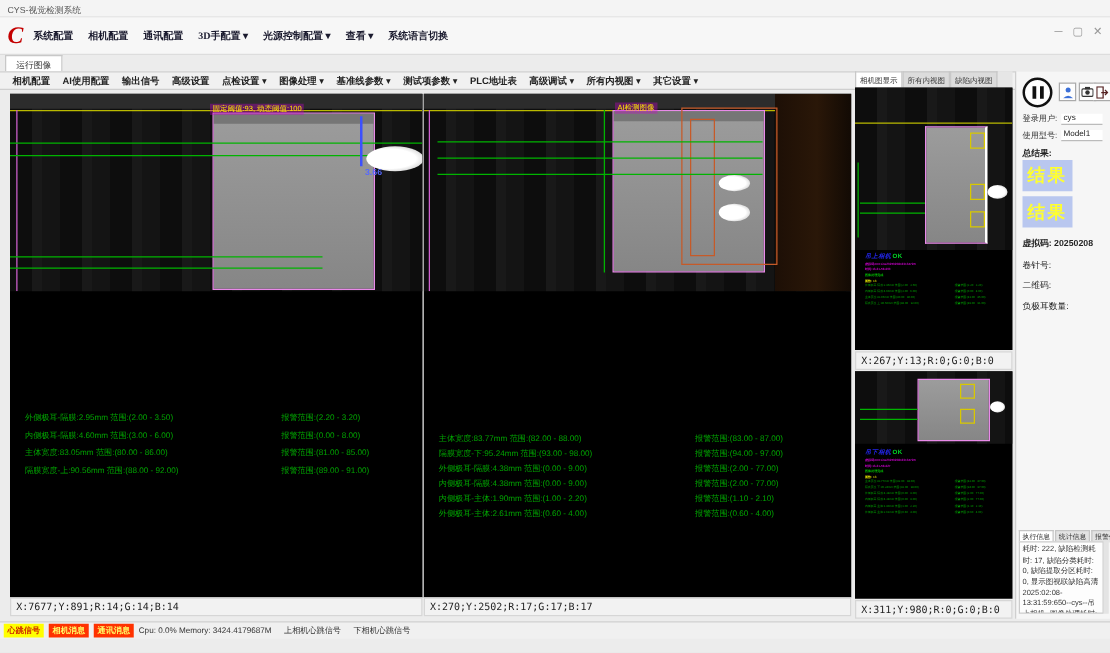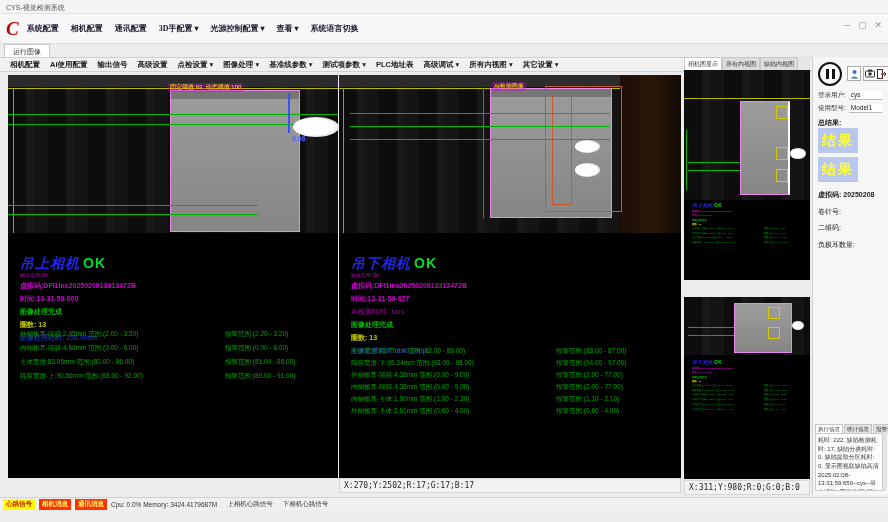--- a/index.html
+++ b/index.html
@@ -127,78 +127,60 @@
       </div>
       <div class="gline" style="left:0;top:39px;width:330px;"></div>
       <div class="gline" style="left:0;top:49px;width:330px;"></div>
       <div class="gline" style="left:0;top:130px;width:250px;"></div>
       <div class="gline" style="left:0;top:139px;width:250px;"></div>
       <div class="bvline" style="left:280px;top:18px;height:40px;"></div>
       <div class="blob" style="left:285px;top:42px;width:46px;height:20px;"></div>
       <div class="ovl-label" style="left:160px;top:8px;">固定阈值:93, 动态阈值:100</div>
       <div class="blabel" style="left:284px;top:60px;">3.66</div>
     </div>
-    <div class="ptext" style="top:180px;">
-      <div class="pt-title"><span>吊上相机</span><span class="pt-ok">OK</span></div>
-      <div class="pt-sub">输出信号:OK</div>
-      <div class="ln c-m">虚拟码:DFI1ins2025020813313472B</div>
-      <div class="ln c-m">时间:13-31-59-600</div>
-      <div class="ln c-g">图像处理完成</div>
-      <div class="ln c-y">圈数: 13</div>
-      <div class="ln c-bd">图像处理耗时: 258.00ms</div>
-    </div>
     <div class="meas" style="top:255px;">
       <div class="meas-row">
           <span class="meas-val">外侧极耳-隔膜:2.95mm 范围:(2.00 - 3.50)</span>
           <span class="meas-alarm">报警范围:(2.20 - 3.20)</span>
         </div>
       <div class="meas-row">
           <span class="meas-val">内侧极耳-隔膜:4.60mm 范围:(3.00 - 6.00)</span>
           <span class="meas-alarm">报警范围:(0.00 - 8.00)</span>
         </div>
       <div class="meas-row">
           <span class="meas-val">主体宽度:83.05mm 范围:(80.00 - 86.00)</span>
           <span class="meas-alarm">报警范围:(81.00 - 85.00)</span>
         </div>
       <div class="meas-row">
           <span class="meas-val">隔膜宽度-上:90.56mm 范围:(88.00 - 92.00)</span>
           <span class="meas-alarm">报警范围:(89.00 - 91.00)</span>
         </div>
     </div>
   </div>
+  <div class="coordbar" style="left:8px;top:478px;width:330px;">X:7677;Y:891;R:14;G:14;B:14</div>
 
   <div class="campanel" style="left:339px;top:75px;width:342px;height:403px;">
     <div class="scene" style="width:342px;">
       <div class="topband"></div>
       <div class="yline" style="left:0;top:13px;width:342px;"></div>
       <div class="mline" style="left:4px;top:13px;height:145px;"></div>
       <div class="brown" style="left:281px;width:61px;"></div>
       <div class="cell" style="left:151px;top:13px;width:122px;height:130px;">
         <div class="cellband"></div>
       </div>
       <div class="gvline" style="left:144px;top:13px;height:130px;"></div>
       <div class="orect" style="left:206px;top:11px;width:77px;height:126px;"></div>
       <div class="orect" style="left:213px;top:20px;width:20px;height:110px;"></div>
       <div class="gline" style="left:11px;top:38px;width:260px;"></div>
       <div class="gline" style="left:11px;top:51px;width:260px;"></div>
       <div class="gline" style="left:11px;top:64px;width:260px;"></div>
       <div class="blob" style="left:236px;top:65px;width:25px;height:13px;"></div>
       <div class="blob" style="left:236px;top:88px;width:25px;height:14px;"></div>
       <div class="ovl-label" style="left:153px;top:7px;">AI检测图像</div>
     </div>
-    <div class="ptext" style="top:180px;">
-      <div class="pt-title"><span>吊下相机</span><span class="pt-ok">OK</span></div>
-      <div class="pt-sub">输出信号:OK</div>
-      <div class="ln c-m">虚拟码:DFI1ins2025020813313472B</div>
-      <div class="ln c-m">时间:13-31-59-627</div>
-      <div class="ln c-m" style="opacity:.55">AI检测耗时: 1ms</div>
-      <div class="ln c-g">图像处理完成</div>
-      <div class="ln c-y">圈数: 13</div>
-      <div class="ln c-bd">图像处理耗时: 140.00ms</div>
-    </div>
     <div class="meas" style="top:272px;">
       <div class="meas-row" style="height:12px">
           <span class="meas-val">主体宽度:83.77mm 范围:(82.00 - 88.00)</span>
           <span class="meas-alarm">报警范围:(83.00 - 87.00)</span>
         </div>
       <div class="meas-row" style="height:12px">
           <span class="meas-val">隔膜宽度-下:95.24mm 范围:(93.00 - 98.00)</span>
           <span class="meas-alarm">报警范围:(94.00 - 97.00)</span>
         </div>
       <div class="meas-row" style="height:12px">
@@ -256,20 +238,21 @@
       <div class="meas-row">
           <span class="meas-val">主体宽度:83.05mm 范围:(80.00 - 86.00)</span>
           <span class="meas-alarm">报警范围:(81.00 - 85.00)</span>
         </div>
       <div class="meas-row">
           <span class="meas-val">隔膜宽度-上:90.56mm 范围:(88.00 - 92.00)</span>
           <span class="meas-alarm">报警范围:(89.00 - 91.00)</span>
         </div>
     </div>
   </div>
+  <div class="coordbar" style="left:684px;top:281px;width:126px;">X:267;Y:13;R:0;G:0;B:0</div>
 
   <div class="campanel" style="left:684px;top:297px;width:126px;height:182px;">
     <div class="scene" style="width:126px;height:58px;">
       <div class="cell" style="left:50px;top:6px;width:58px;height:50px;"></div>
       <div class="ybox" style="left:84px;top:10px;width:12px;height:12px;"></div>
       <div class="ybox" style="left:84px;top:30px;width:12px;height:12px;"></div>
       <div class="gline" style="left:4px;top:30px;width:46px;"></div>
       <div class="gline" style="left:4px;top:38px;width:46px;"></div>
       <div class="blob" style="left:108px;top:24px;width:12px;height:9px;"></div>
     </div>

